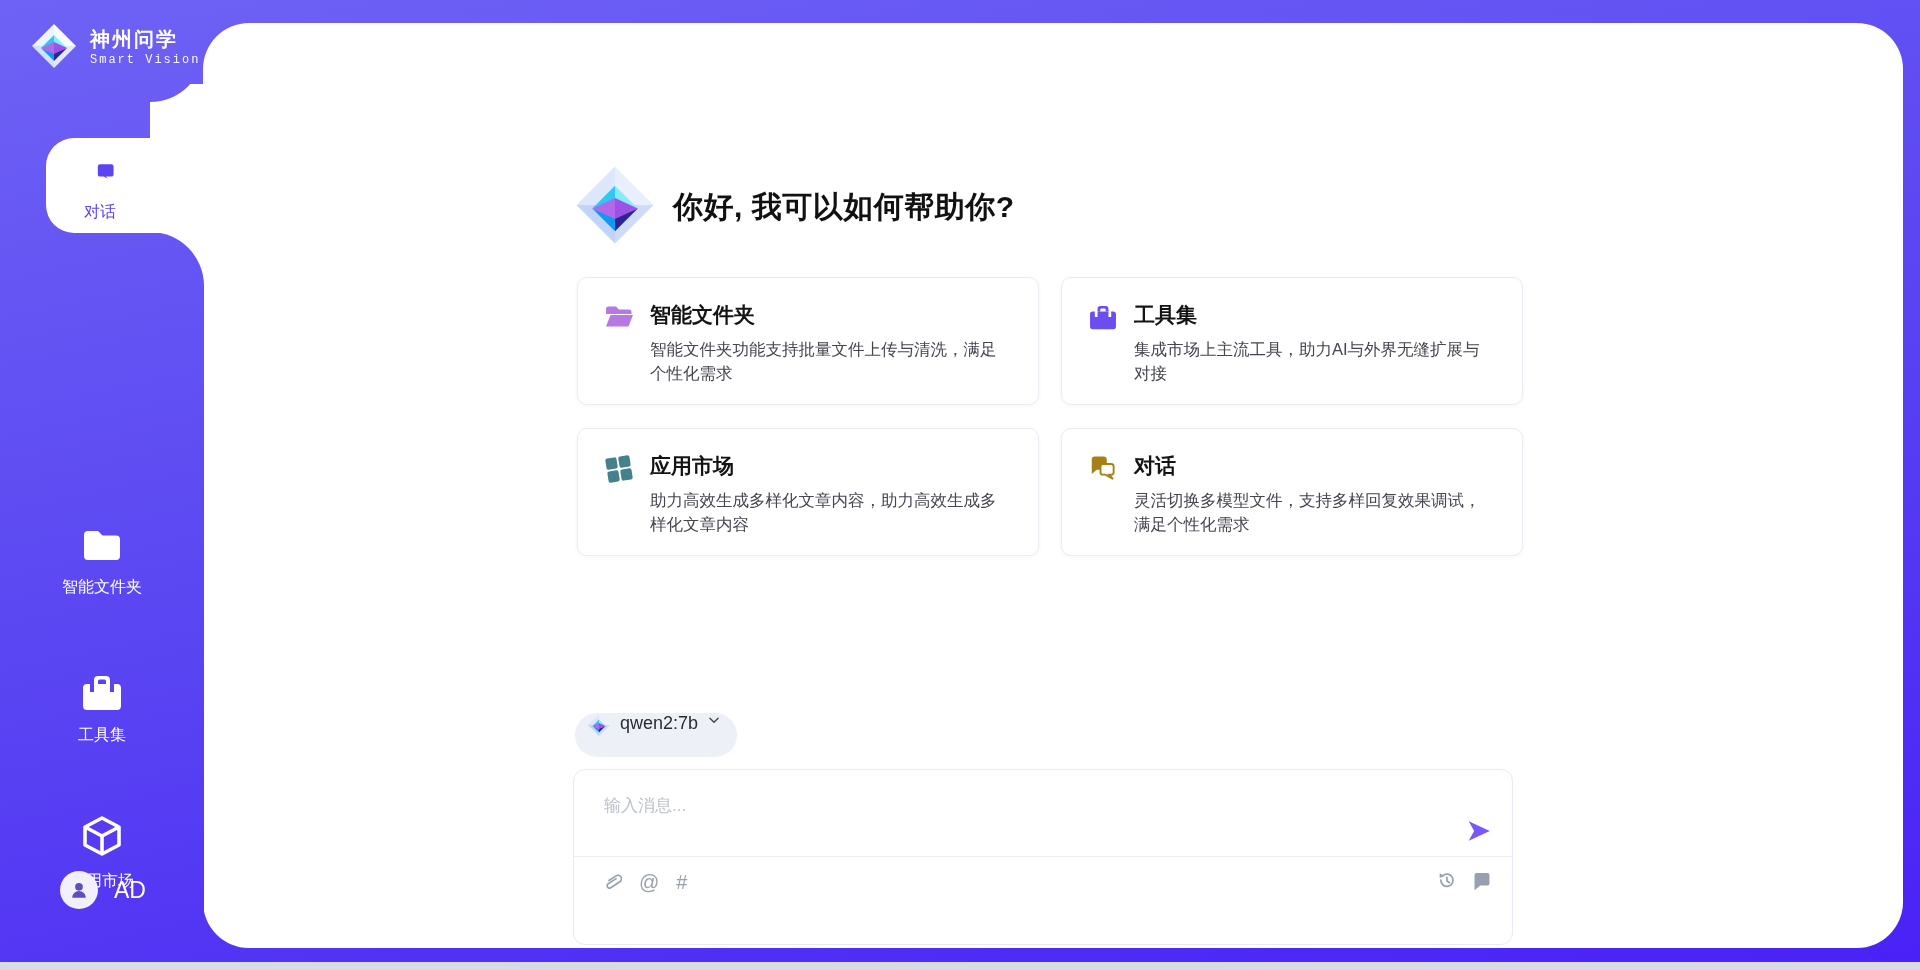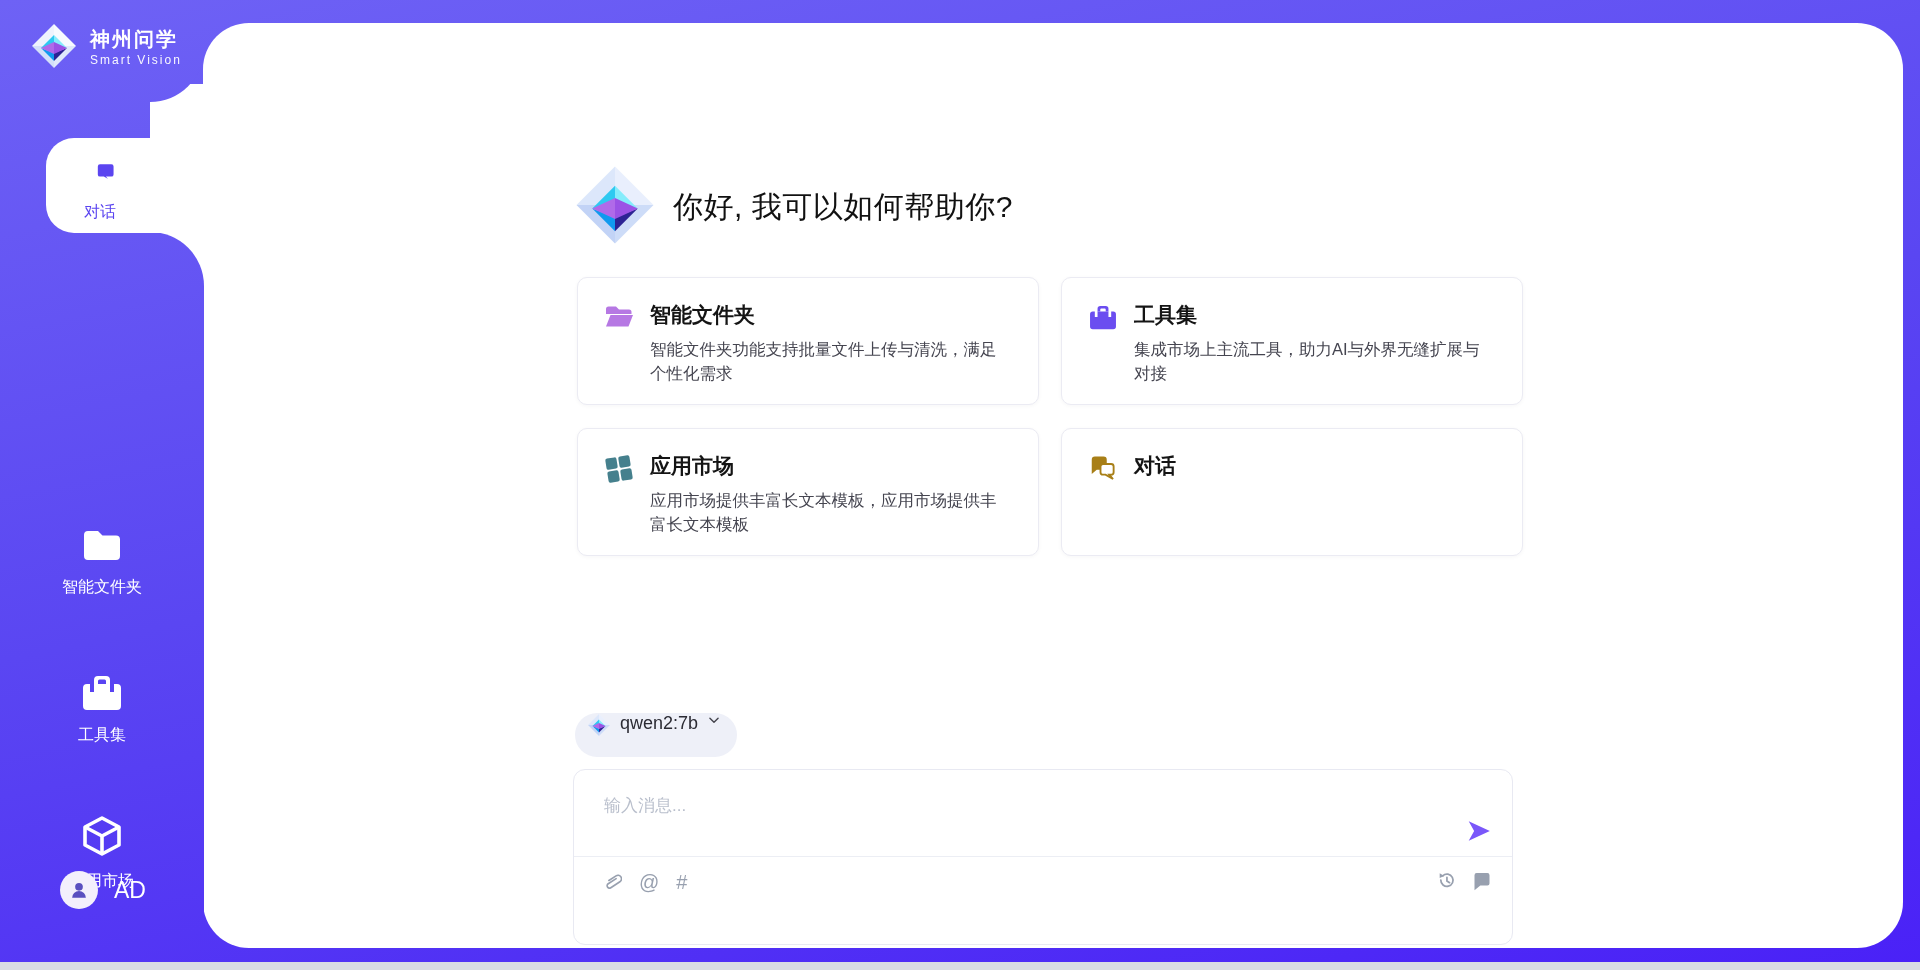--- a/index.html
+++ b/index.html
@@ -21,34 +21,34 @@
   .sidebar-lower{position:absolute;left:0;top:232px;width:204px;height:738px;
                  border-top-right-radius:54px;z-index:3;}
   .tab-active{position:absolute;left:46px;top:138px;width:166px;height:95px;background:#fff;
               border-radius:28px 0 0 28px;z-index:4;display:flex;flex-direction:column;
               align-items:center;justify-content:center;gap:7px;padding-right:58px;box-sizing:border-box;cursor:pointer;}
   .tab-active .nav-label{color:#5b45f0;}
   
   .brand{position:absolute;left:30px;top:22px;display:flex;align-items:center;gap:12px;}
   .brand-text{color:#fff;line-height:1.1;}
   .brand-title{font-size:20px;font-weight:bold;letter-spacing:2px;}
-  .brand-sub{font-size:12px;letter-spacing:2px;margin-top:4px;opacity:.95;}
+  .brand-sub{font-size:12px;letter-spacing:2px;margin-top:4px;opacity:.95;font-family:Liberation Mono, monospace;}
   
   .nav-item{position:absolute;left:0;width:204px;display:flex;flex-direction:column;
             align-items:center;gap:9px;cursor:pointer;}
   .nav-label{font-size:16px;color:#fff;}
   .nav-folder{top:294px;}.nav-toolbox{top:440px;}.nav-cube{top:582px;}.nav-gear{top:729px;}
   
   .user-row{position:absolute;left:60px;top:871px;display:flex;align-items:center;gap:16px;z-index:4;cursor:pointer;}
   .avatar{width:38px;height:38px;border-radius:50%;background:#f3effc;display:flex;
           align-items:center;justify-content:center;}
   .user-name{color:#fff;font-size:23px;}
   
   .greeting-row{position:absolute;left:370px;top:140px;display:flex;align-items:center;gap:16px;}
-  .greeting-title{font-size:30px;font-weight:normal;color:#111;letter-spacing:.5px;}
+  .greeting-title{font-size:30px;font-weight:bold;color:#111;letter-spacing:.5px;}
   
   .cards{position:absolute;left:374px;top:254px;width:946px;display:grid;
          grid-template-columns:1fr 1fr;column-gap:22px;row-gap:23px;}
   .card{height:128px;box-sizing:border-box;background:#fff;border:1px solid #ebebf3;
         border-radius:10px;box-shadow:0 1px 4px rgba(30,30,60,.04);padding:23px 26px;
         display:flex;gap:16px;cursor:pointer;}
   .card-icon{flex:0 0 30px;margin-top:2px;}
   .card-title{font-size:21px;font-weight:bold;color:#141414;margin:0 0 9px 0;}
   .card-desc{font-size:16.5px;color:#454550;line-height:1.45;max-width:375px;}
   
@@ -137,33 +137,34 @@
             <g transform="rotate(-9 16 16)" fill="#45808d">
               <rect x="3" y="3" width="12" height="12" rx="2"></rect>
               <rect x="17" y="3" width="12" height="12" rx="2"></rect>
               <rect x="3" y="17" width="12" height="12" rx="2"></rect>
               <rect x="17" y="17" width="12" height="12" rx="2"></rect>
             </g>
           </svg>
         </span>
         <div>
           <div class="card-title">应用市场</div>
-          <div class="card-desc">应用市场提供丰富长文本模板，应用市场提供丰富长文本模板</div>
+          <div class="card-desc">助力高效生成多样化文章内容，助力高效生成多样化文章内容</div>
         </div>
       </div>
 
       <div class="card">
         <span class="card-icon ic-chat" style="--c:#a87f17">
           <svg width="30" height="30" viewBox="0 0 48 48">
             <path class="b1" d="M6 9 a5 5 0 0 1 5-5 h14 a5 5 0 0 1 5 5 v11 a5 5 0 0 1 -5 5 H14 l-8 7 Z"></path>
             <path class="b2" stroke-width="3" d="M24 16 h13 a4 4 0 0 1 4 4 v9 a4 4 0 0 1 -4 4 h-3 l6 7 -12-7 h-4 a4 4 0 0 1 -4-4 v-9 a4 4 0 0 1 4-4 Z"></path>
           </svg>
         </span>
         <div>
           <div class="card-title">对话</div>
+          <div class="card-desc">灵活切换多模型文件，支持多样回复效果调试，满足个性化需求</div>
         </div>
       </div>
     </div>
 
     <div class="model-pill">
       <span>
         <svg width="24" height="24" viewBox="0 0 48 48">
           <polygon points="24,2 2,24 24,24" fill="#dce7fb"></polygon>
           <polygon points="24,2 46,24 24,24" fill="#e9effd"></polygon>
           <polygon points="46,24 24,46 24,24" fill="#cddcf8"></polygon>

